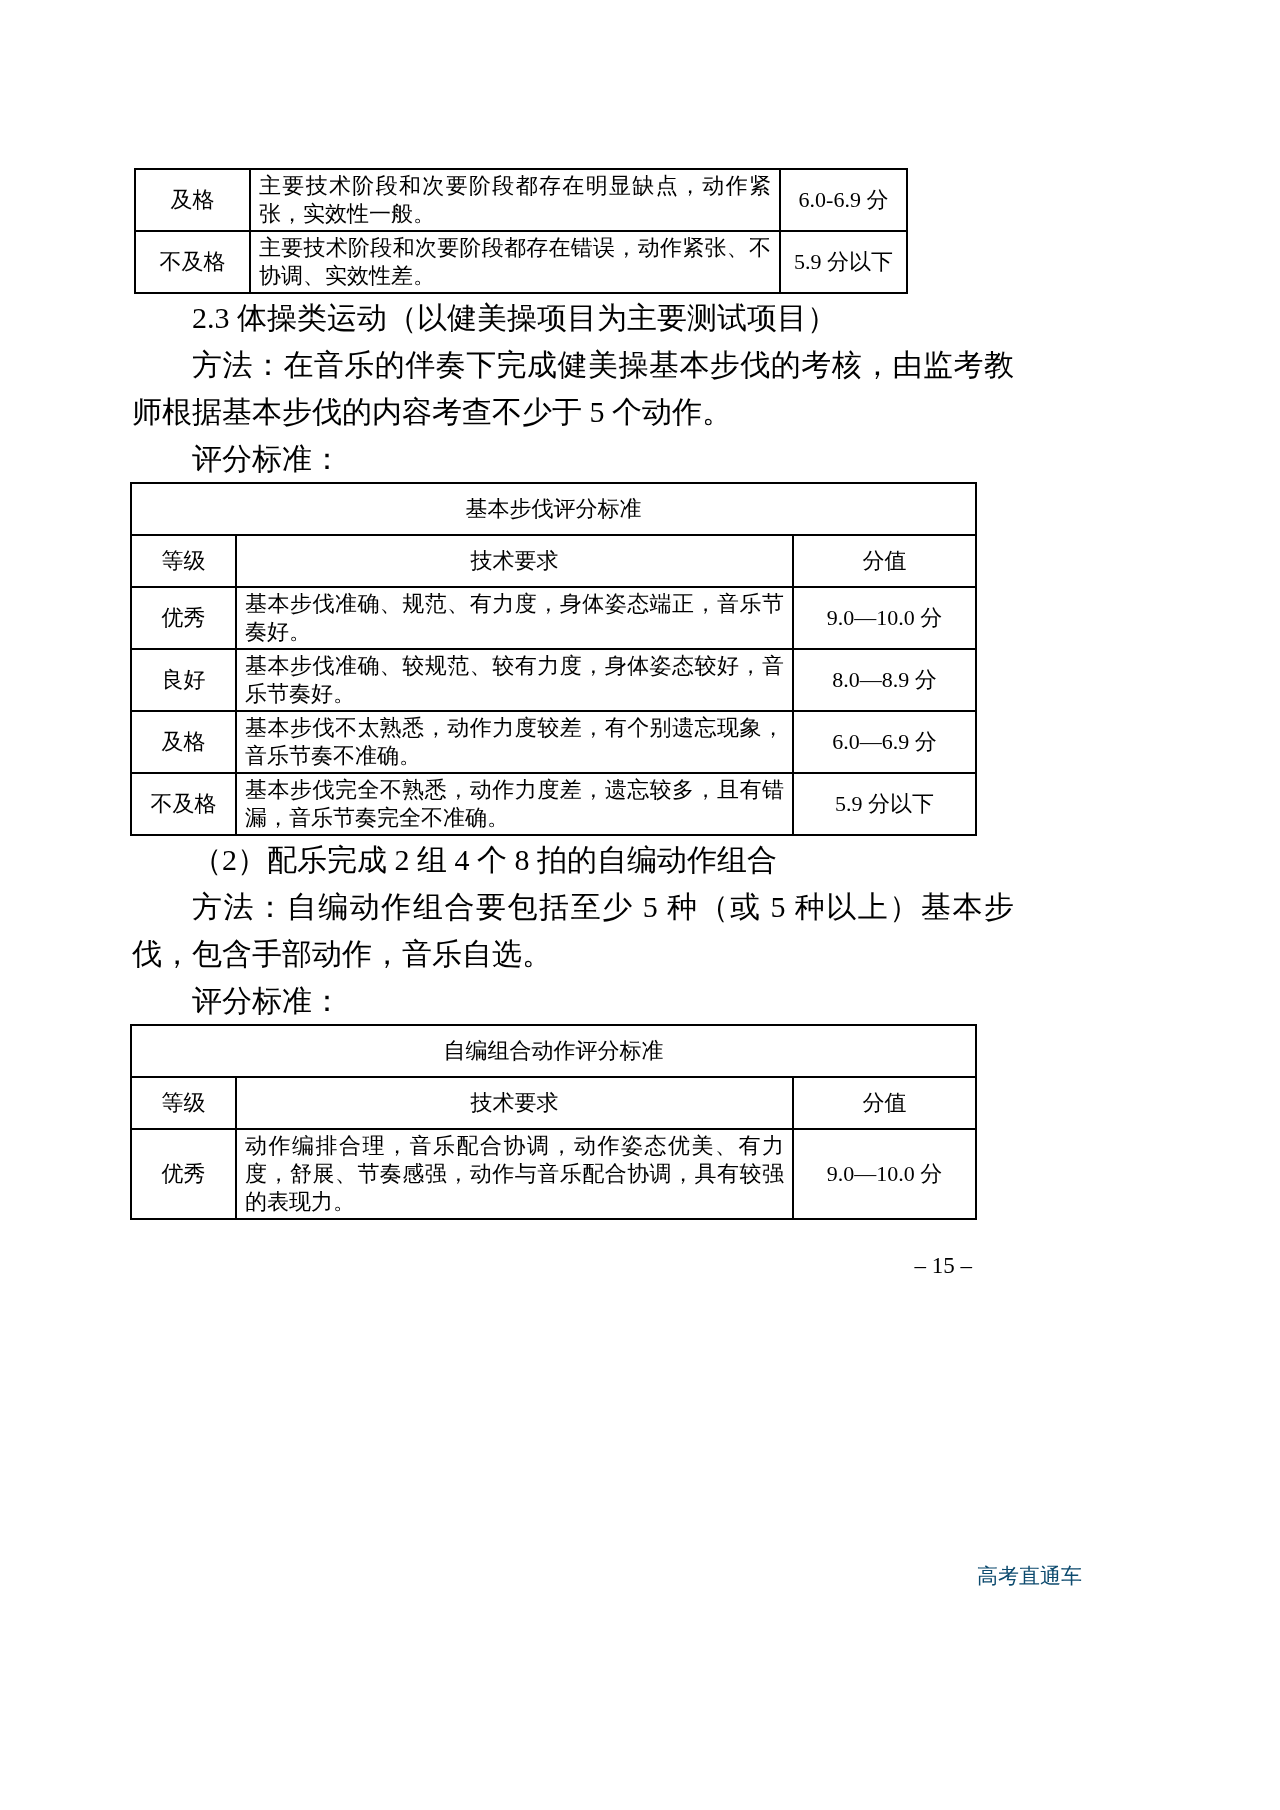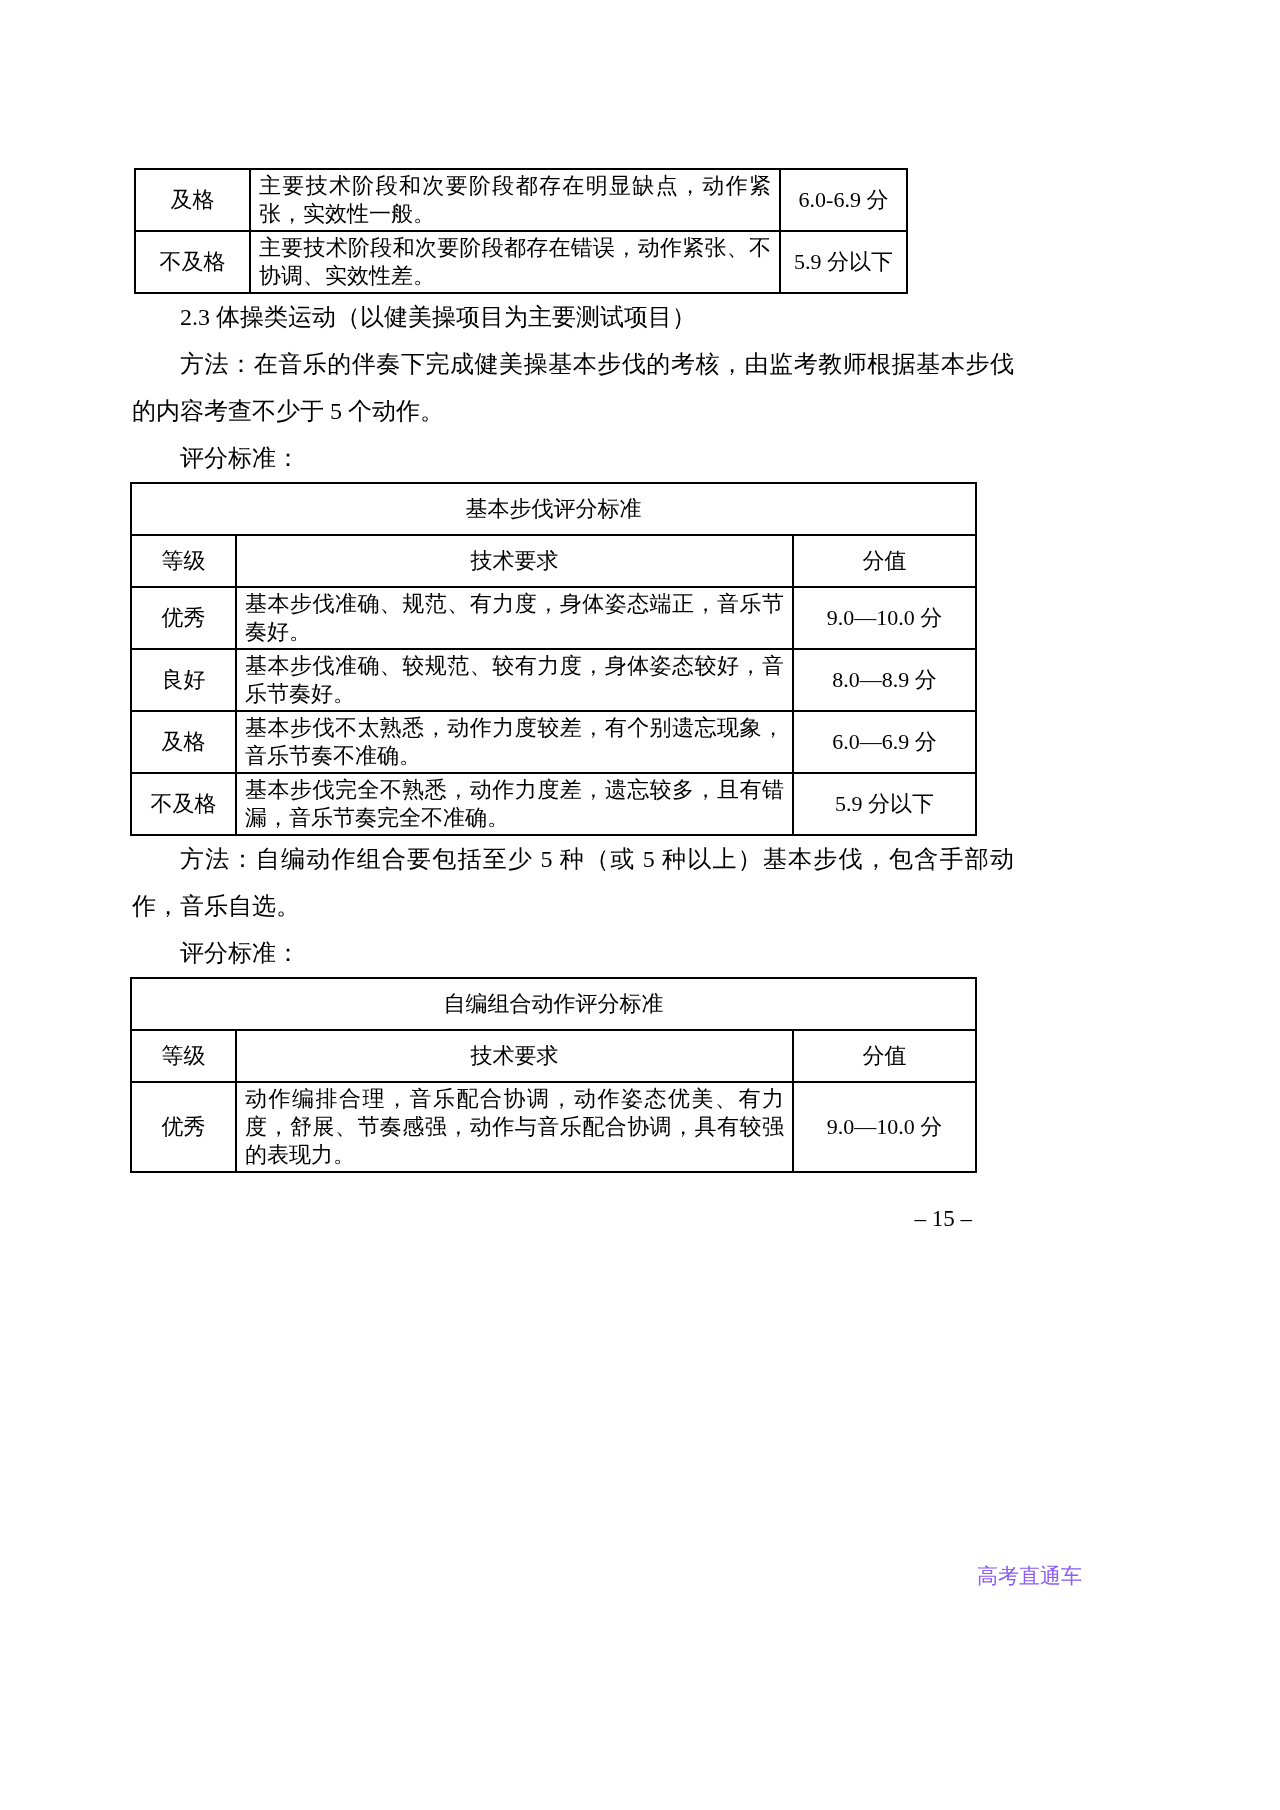--- a/index.html
+++ b/index.html
@@ -11,21 +11,21 @@
     position:relative;
   }
   .page {
     position:relative;
     width:1280px; height:1810px;
     padding:168px 112px 0 132px;
     overflow:hidden;
   }
   
   .para {
-    font-size:24px;
+    font-size:30px;
     line-height:47px;
     text-align:justify;
     text-indent:2em;
     width:882px;
   }
   
   table.tbl {
     border-collapse:collapse;
     table-layout:fixed;
   }
@@ -60,21 +60,21 @@
     padding-right:42px;
     font-size:23px;
     line-height:47px;
   }
   .watermark {
     position:absolute;
     top:1562px;
     right:198px;
     font-family:Liberation Sans, sans-serif;
     font-size:21px;
-    color:#8b5cf6;
+    color:#0c4a6e;
   }
 </style>
 </head>
 <body>
 
 <div class="page">
 
   <table class="tbl top-tbl">
     <colgroup>
         <col style="width:115px">
@@ -130,20 +130,21 @@
         <td class="c-score">6.0—6.9 分</td>
       </tr>
       <tr>
         <td class="c-grade">不及格</td>
         <td class="c-req">基本步伐完全不熟悉，动作力度差，遗忘较多，且有错漏，音乐节奏完全不准确。</td>
         <td class="c-score">5.9 分以下</td>
       </tr>
     </tbody>
   </table>
 
+  <p class="para">（2）配乐完成 2 组 4 个 8 拍的自编动作组合</p>
   <p class="para">方法：自编动作组合要包括至少 5 种（或 5 种以上）基本步伐，包含手部动作，音乐自选。</p>
   <p class="para">评分标准：</p>
 
   <table class="tbl main-tbl">
     <colgroup>
         <col style="width:105px">
         <col style="width:557px">
         <col style="width:183px">
       </colgroup>
     <tbody>

